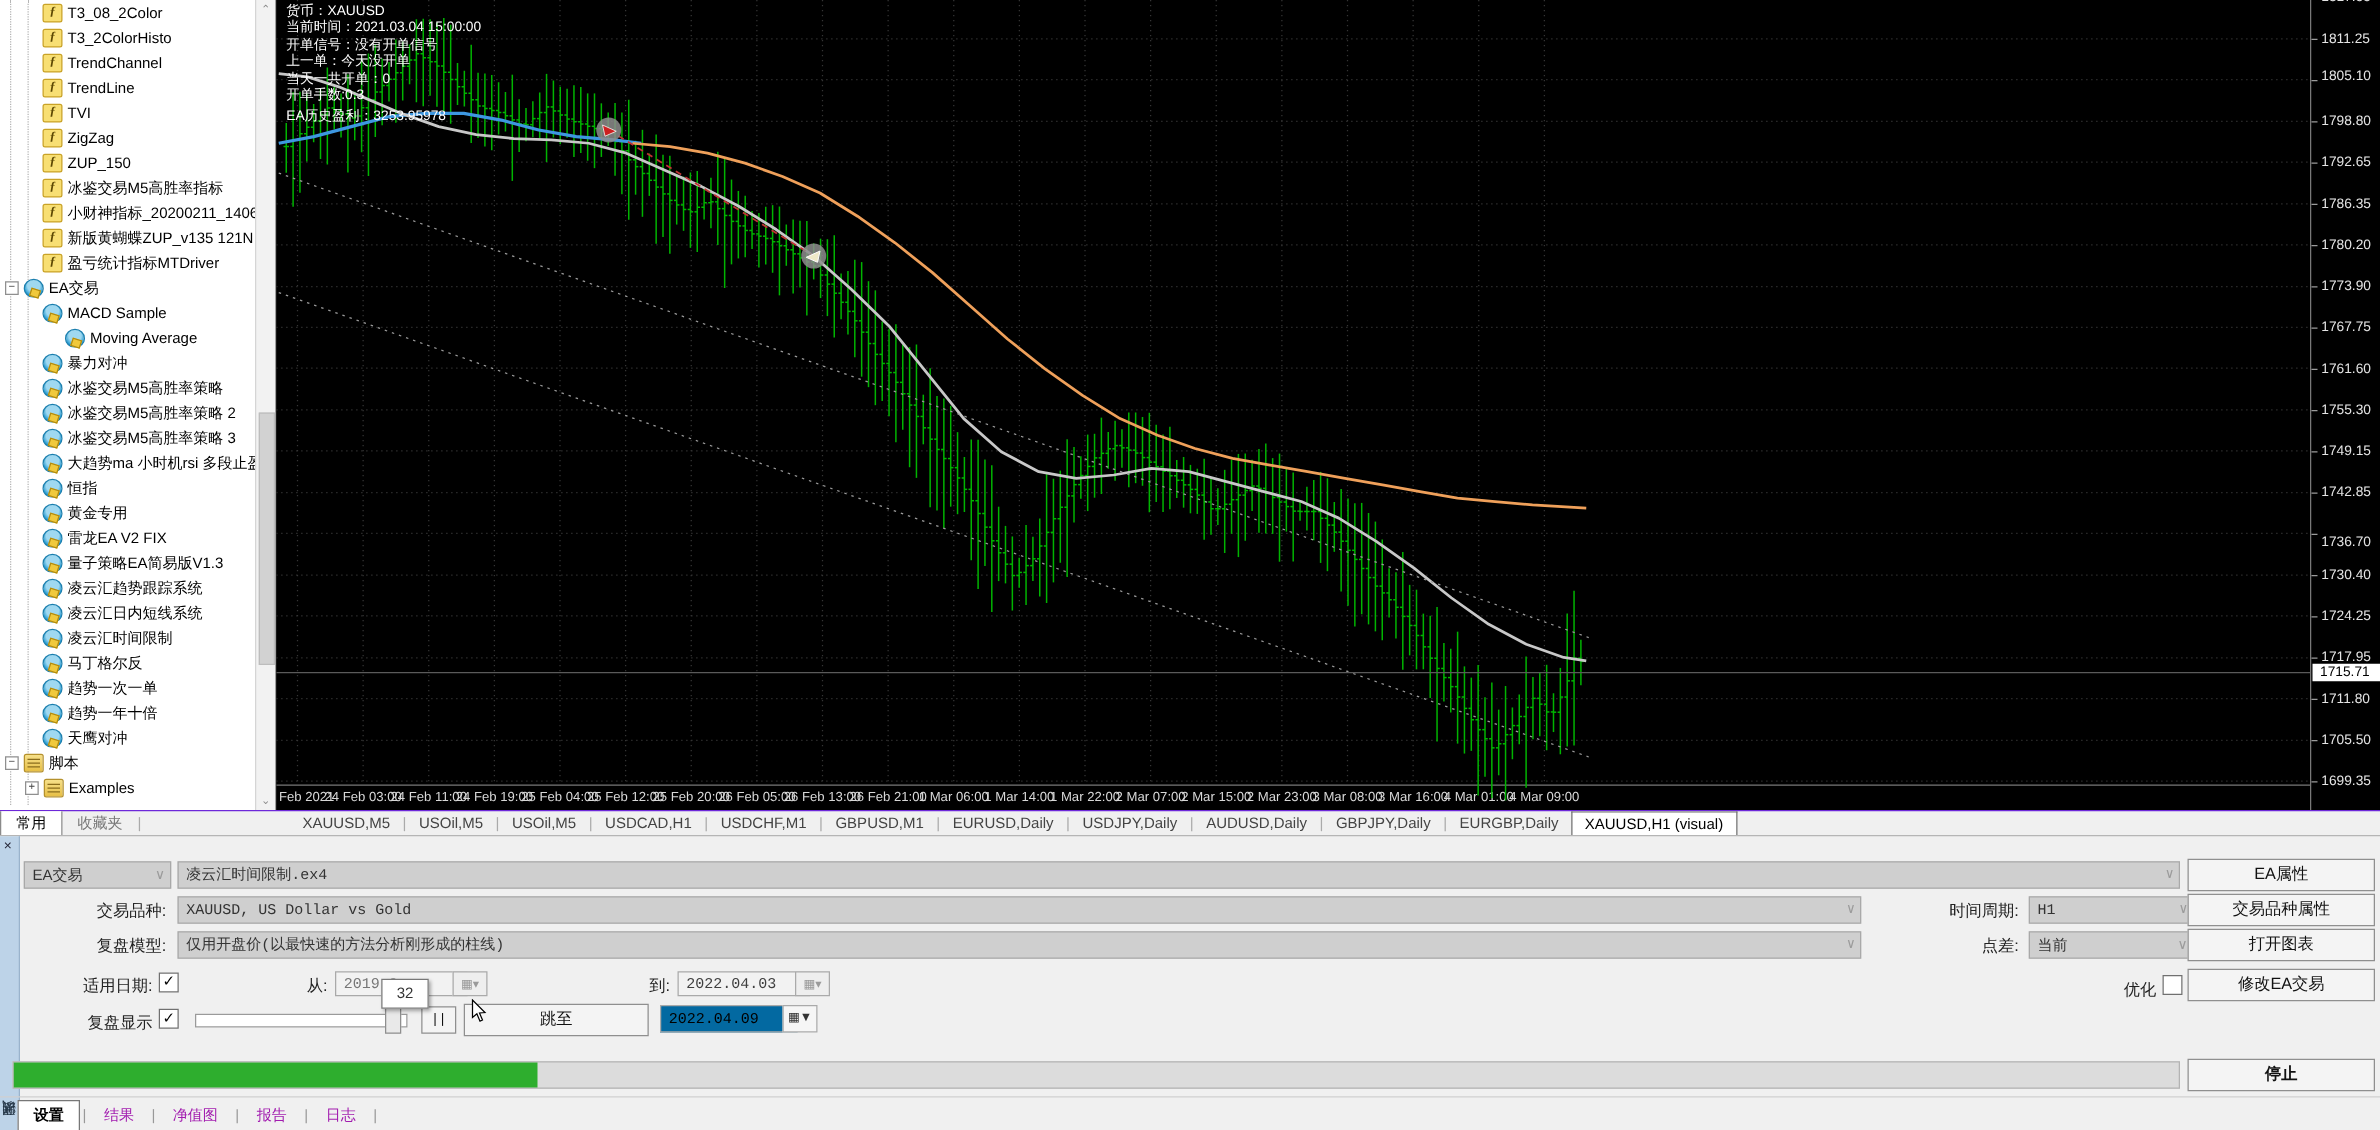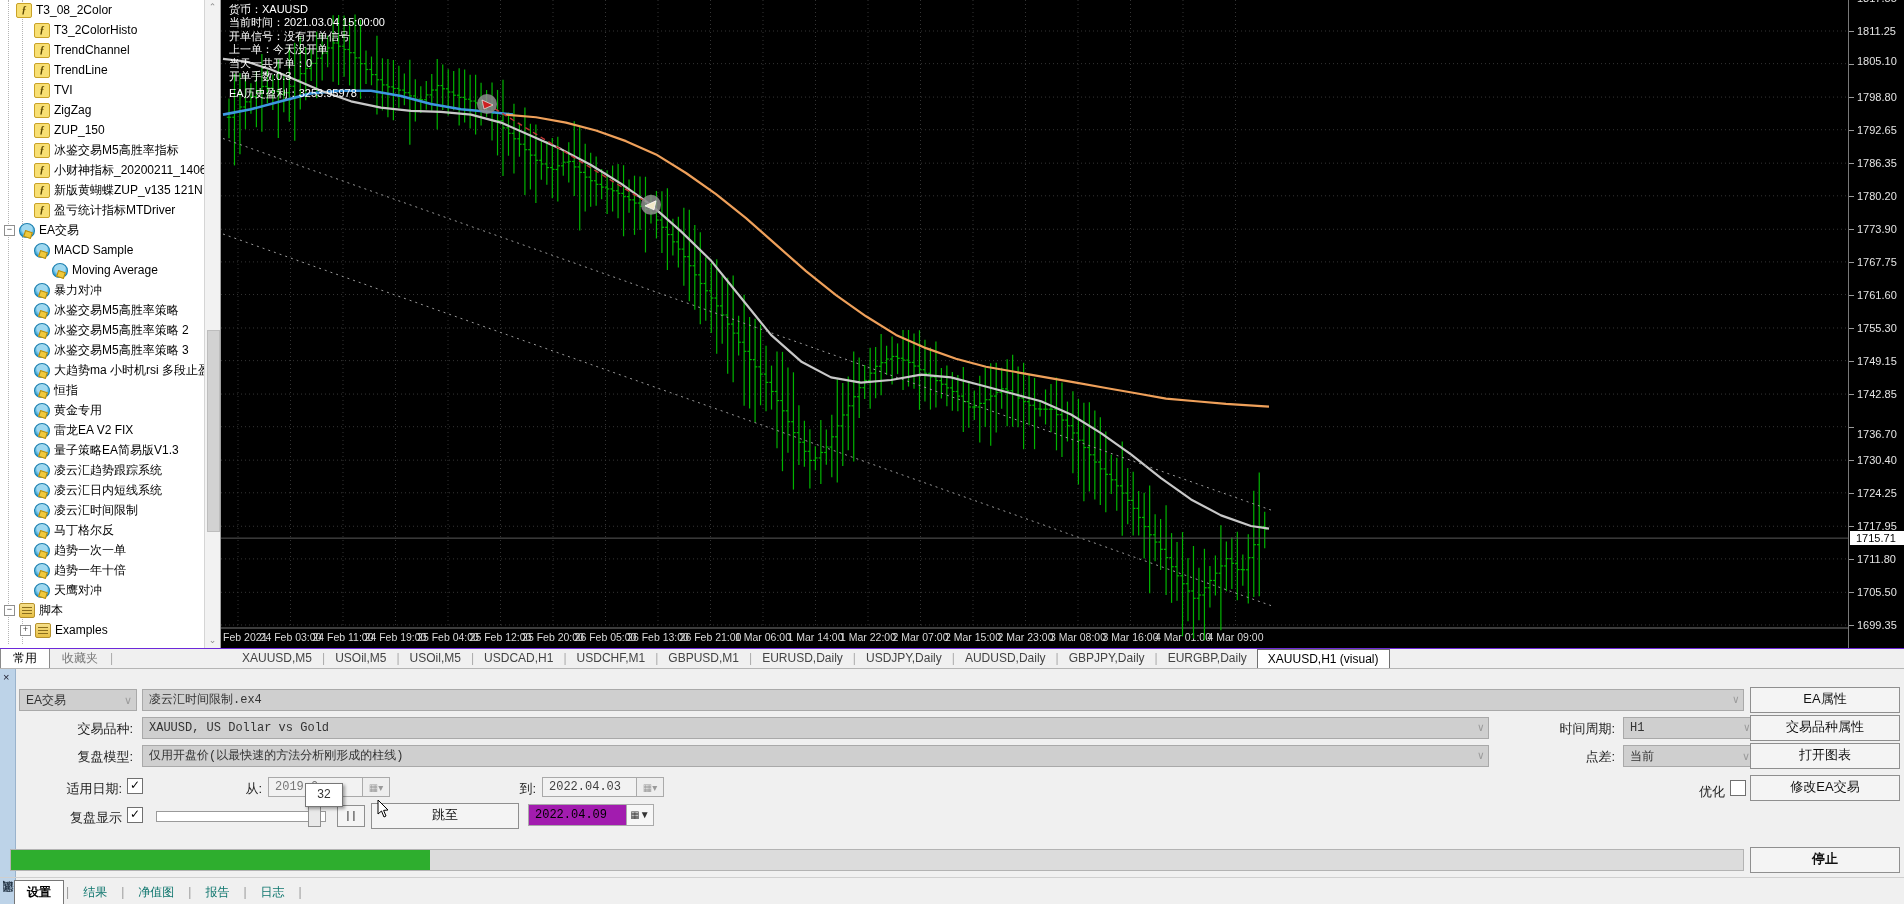--- a/index.html
+++ b/index.html
@@ -40,47 +40,47 @@
   #sym-tabs{position:absolute;left:232px;top:0;right:0;height:20px;display:flex;align-items:stretch;overflow:hidden;}
   .symtab{padding:0 10px;font-size:12px;line-height:19px;color:#444;white-space:nowrap;}
   .symtab.active{background:#fff;border:1px solid #6f6f6f;border-bottom:none;color:#000;margin-top:0;}
   
   #tester{position:absolute;left:0;top:668px;width:1904px;height:236px;background:#f0f0f0;border-top:1px solid #b5b5b5;}
   #tstrip{position:absolute;left:0;top:0;width:15px;height:236px;background:#bdd3e8;border-right:1px solid #9ab3cc;}
   #tstrip .x{position:absolute;left:3px;top:2px;color:#223;font-size:11px;}
   #tstrip .cap{position:absolute;left:1px;bottom:4px;writing-mode:vertical-rl;transform:rotate(180deg);font-size:11px;color:#234;}
   .lblr{position:absolute;text-align:right;font-size:13px;color:#222;white-space:nowrap;}
   .fld{position:absolute;background:#cfcfcf;border:1px solid #a9a9a9;font:12px "Liberation Mono","DejaVu Sans Mono",monospace;color:#333;line-height:20px;padding:0 6px;white-space:nowrap;overflow:hidden;}
-  .fld.white{background:#a21caf;color:#000;}
+  .fld.white{background:#0369a1;color:#000;}
   .chev{position:absolute;right:4px;top:0;color:#9b9b9b;font-size:11px;line-height:20px;}
   .btn{position:absolute;background:#f4f4f4;border:1px solid #8f8f8f;text-align:center;font-size:13px;color:#111;line-height:22px;}
   .cb{position:absolute;width:14px;height:14px;background:#fff;border:1px solid #707070;font-size:12px;line-height:13px;text-align:center;color:#000;}
   .cal{position:absolute;width:26px;background:#eee;border:1px solid #aaa;text-align:center;font-size:10px;color:#9a9a9a;line-height:19px;}
   .cal.on{color:#333;background:#f6f6f6;}
   #slider-track{position:absolute;left:156px;top:142px;width:168px;height:9px;background:#fff;border:1px solid #9a9a9a;}
   #slider-handle{position:absolute;left:308px;top:136px;width:11px;height:20px;background:#e9e9e9;border:1px solid #8f8f8f;}
   #tooltip32{position:absolute;left:305px;top:114px;width:36px;height:22px;background:#fff;border:1px solid #777;box-shadow:2px 2px 3px rgba(0,0,0,.35);font-size:12px;color:#333;text-align:center;line-height:21px;z-index:9;}
   #progress-outer{position:absolute;left:10px;top:180px;width:1732px;height:20px;background:#dcdcdc;border:1px solid #b3b3b3;}
   #progress-fill{height:100%;}
   #stop-btn{font-weight:bold;}
   #ttabs{position:absolute;left:0px;top:208px;width:1904px;height:28px;border-top:1px solid #cfcfcf;display:flex;align-items:center;padding-left:14px;}
-  .ttab{font-size:12px;color:#0f766e;padding:3px 12px;}
+  .ttab{font-size:12px;color:#a21caf;padding:3px 12px;}
   .ttab.active{background:#fff;border:1px solid #777;color:#000;font-weight:bold;}
   .tsep{color:#999;padding:0 2px;}
 </style>
 </head>
 <body>
 
 <div id="root">
 
   <div id="sidebar">
     <div id="tree">
         <div class="guide" style="left: 8px;"></div>
         <div class="guide" style="left: 22px;"></div>
-        <div class="trow" style="top: 0px; padding-left: 16px;">
+        <div class="trow" style="top: 0px; padding-left: 34px;">
           <div class="ico ico-ind"></div>
           <span class="lblt">T3_08_2Color</span>
         </div>
         <div class="trow" style="top: 20px; padding-left: 34px;">
           <div class="ico ico-ind"></div>
           <span class="lblt">T3_2ColorHisto</span>
         </div>
         <div class="trow" style="top: 40px; padding-left: 34px;">
           <div class="ico ico-ind"></div>
           <span class="lblt">TrendChannel</span>

